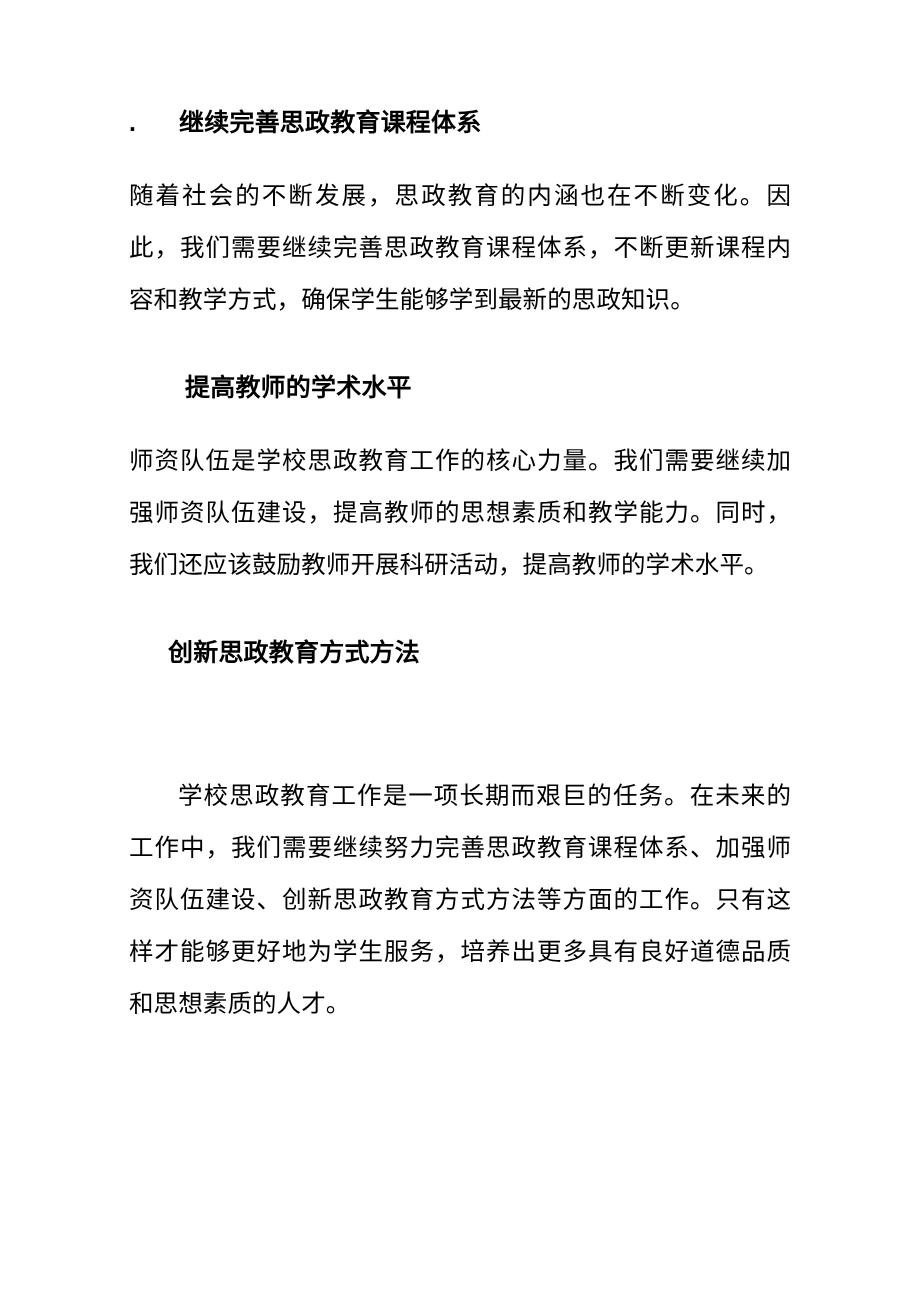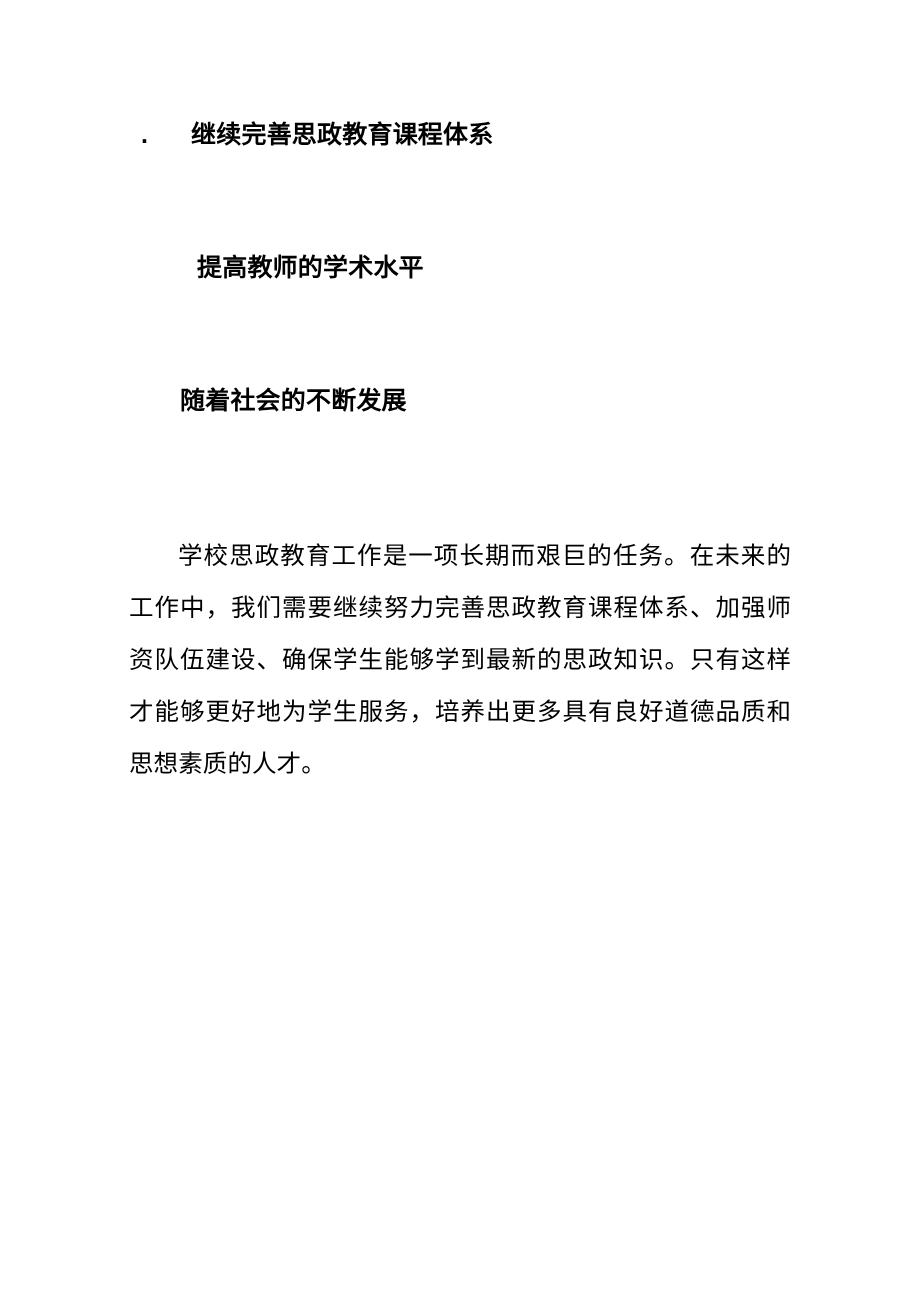--- a/index.html
+++ b/index.html
@@ -30,21 +30,21 @@
   }
 
   
   .heading {
     font-size: 25px;
     font-weight: bold;
     line-height: 52px;
     letter-spacing: 0.2px;
     color: #000000;
     white-space: pre;
-    margin: 12px;
+    margin: 0;
   }
   .heading-indent {
     padding-left: 56px;
   }
   .heading-indent-sm {
     padding-left: 39px;
   }
 
   .para {
     font-size: 24.5px;
@@ -74,36 +74,38 @@
 </head>
 <body>
 
 <div class="page">
   <div class="content">
 
     <div class="heading"><span class="bullet-dot">.&nbsp;&nbsp;&nbsp;&nbsp;&nbsp;&nbsp;</span><span>继续完善思政教育课程体系</span></div>
 
     <div class="gap-sm"></div>
 
+    <p class="para">随着社会的不断发展，思政教育的内涵也在不断变化。因此，我们需要继续完善思政教育课程体系，不断更新课程内容和教学方式，确保学生能够学到最新的思政知识。</p>
 
     <div class="gap-md"></div>
 
     <div class="heading heading-indent">提高教师的学术水平</div>
 
     <div class="gap-sm"></div>
 
+    <p class="para">师资队伍是学校思政教育工作的核心力量。我们需要继续加强师资队伍建设，提高教师的思想素质和教学能力。同时，我们还应该鼓励教师开展科研活动，提高教师的学术水平。</p>
 
     <div class="gap-md"></div>
 
-    <div class="heading heading-indent-sm">随着社会的不断发展</div>
+    <div class="heading heading-indent-sm">创新思政教育方式方法</div>
 
     <div class="gap-sm"></div>
 
 
     <div class="gap-lg"></div>
 
 
     <div class="gap-sm"></div>
 
-    <p class="para para-indent">学校思政教育工作是一项长期而艰巨的任务。在未来的工作中，我们需要继续努力完善思政教育课程体系、加强师资队伍建设、确保学生能够学到最新的思政知识。只有这样才能够更好地为学生服务，培养出更多具有良好道德品质和思想素质的人才。</p>
+    <p class="para para-indent">学校思政教育工作是一项长期而艰巨的任务。在未来的工作中，我们需要继续努力完善思政教育课程体系、加强师资队伍建设、创新思政教育方式方法等方面的工作。只有这样才能够更好地为学生服务，培养出更多具有良好道德品质和思想素质的人才。</p>
 
   </div>
 </div>
 
 </body></html>

